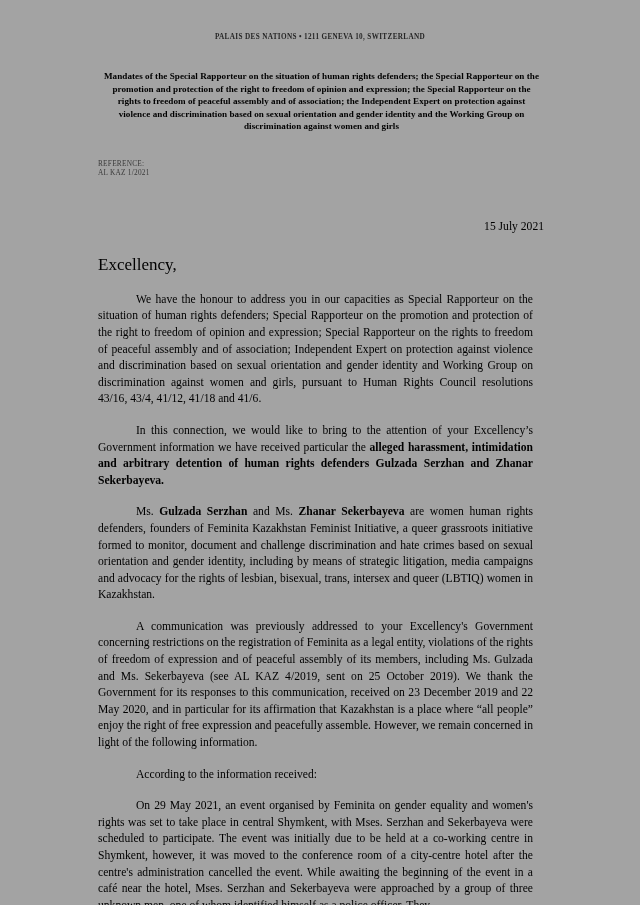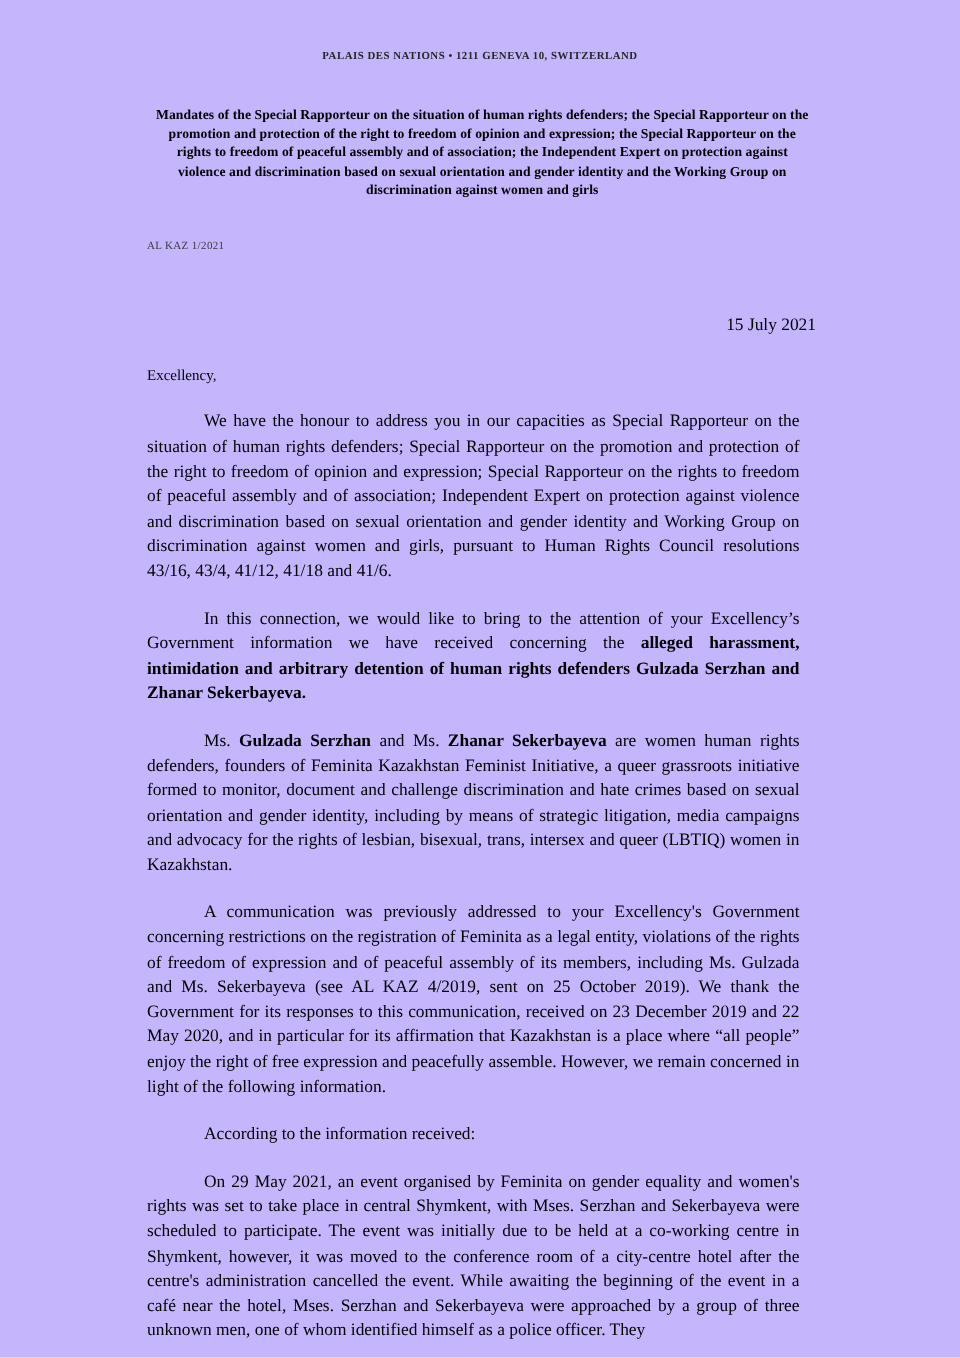--- a/index.html
+++ b/index.html
@@ -11,21 +11,21 @@
     width: 640px;
     height: 905px;
     font-family: "Liberation Serif", "DejaVu Serif", serif;
     color: #000000;
     overflow: hidden;
   }
   .page {
     position: relative;
     width: 640px;
     height: 905px;
-    background: #c4b5fd;
+    background: #a3a3a3;
     box-sizing: border-box;
   }
   .letterhead {
     position: absolute;
     top: 33px;
     left: 0;
     width: 640px;
     text-align: center;
     font-family: "Liberation Serif", "DejaVu Serif", serif;
     font-size: 7.2px;
@@ -57,21 +57,21 @@
   }
   .ref-block div { white-space: nowrap; }
   .date-line {
     margin-top: 42px;
     text-align: right;
     font-size: 11.6px;
     padding-right: 1px;
   }
   .salutation {
     margin-top: 22px;
-    font-size: 10px;
+    font-size: 17px;
   }
   p.para {
     font-size: 11.6px;
     line-height: 16.6px;
     text-align: justify;
     text-indent: 38px;
     margin: 15px 12px 0 0;
   }
   p.para.first { margin-top: 17px; }
   b { font-weight: bold; }
@@ -81,31 +81,32 @@
 
 <div class="page">
 
   <div class="letterhead">PALAIS DES NATIONS • 1211 GENEVA 10, SWITZERLAND</div>
 
   <div class="body-area">
 
     <div class="mandate-title">Mandates of the Special Rapporteur on the situation of human rights defenders; the Special Rapporteur on the promotion and protection of the right to freedom of opinion and expression; the Special Rapporteur on the rights to freedom of peaceful assembly and of association; the Independent Expert on protection against violence and discrimination based on sexual orientation and gender identity and the Working Group on discrimination against women and girls</div>
 
     <div class="ref-block">
+      <div>REFERENCE:</div>
       <div>AL KAZ 1/2021</div>
     </div>
 
     <div class="date-line">15 July 2021</div>
 
     <div class="salutation">Excellency,</div>
 
     <p class="para first">We have the honour to address you in our capacities as Special Rapporteur on the situation of human rights defenders; Special Rapporteur on the promotion and protection of the right to freedom of opinion and expression; Special Rapporteur on the rights to freedom of peaceful assembly and of association; Independent Expert on protection against violence and discrimination based on sexual orientation and gender identity and Working Group on discrimination against women and girls, pursuant to Human Rights Council resolutions 43/16, 43/4, 41/12, 41/18 and 41/6.</p>
 
     <p class="para">
-      <span>In this connection, we would like to bring to the attention of your Excellency’s Government information we have received concerning the </span><b>alleged harassment, intimidation and arbitrary detention of human rights defenders Gulzada Serzhan and Zhanar Sekerbayeva.</b>
+      <span>In this connection, we would like to bring to the attention of your Excellency’s Government information we have received particular the </span><b>alleged harassment, intimidation and arbitrary detention of human rights defenders Gulzada Serzhan and Zhanar Sekerbayeva.</b>
     </p>
 
     <p class="para">
       <span>Ms. </span><b>Gulzada Serzhan</b><span> and Ms. </span><b>Zhanar Sekerbayeva</b><span> are women human rights defenders, founders of Feminita Kazakhstan Feminist Initiative, a queer grassroots initiative formed to monitor, document and challenge discrimination and hate crimes based on sexual orientation and gender identity, including by means of strategic litigation, media campaigns and advocacy for the rights of lesbian, bisexual, trans, intersex and queer (LBTIQ) women in Kazakhstan.</span>
     </p>
 
     <p class="para">A communication was previously addressed to your Excellency's Government concerning restrictions on the registration of Feminita as a legal entity, violations of the rights of freedom of expression and of peaceful assembly of its members, including Ms. Gulzada and Ms. Sekerbayeva (see AL KAZ 4/2019, sent on 25 October 2019). We thank the Government for its responses to this communication, received on 23 December 2019 and 22 May 2020, and in particular for its affirmation that Kazakhstan is a place where “all people” enjoy the right of free expression and peacefully assemble. However, we remain concerned in light of the following information.</p>
 
     <p class="para">According to the information received:</p>
 

